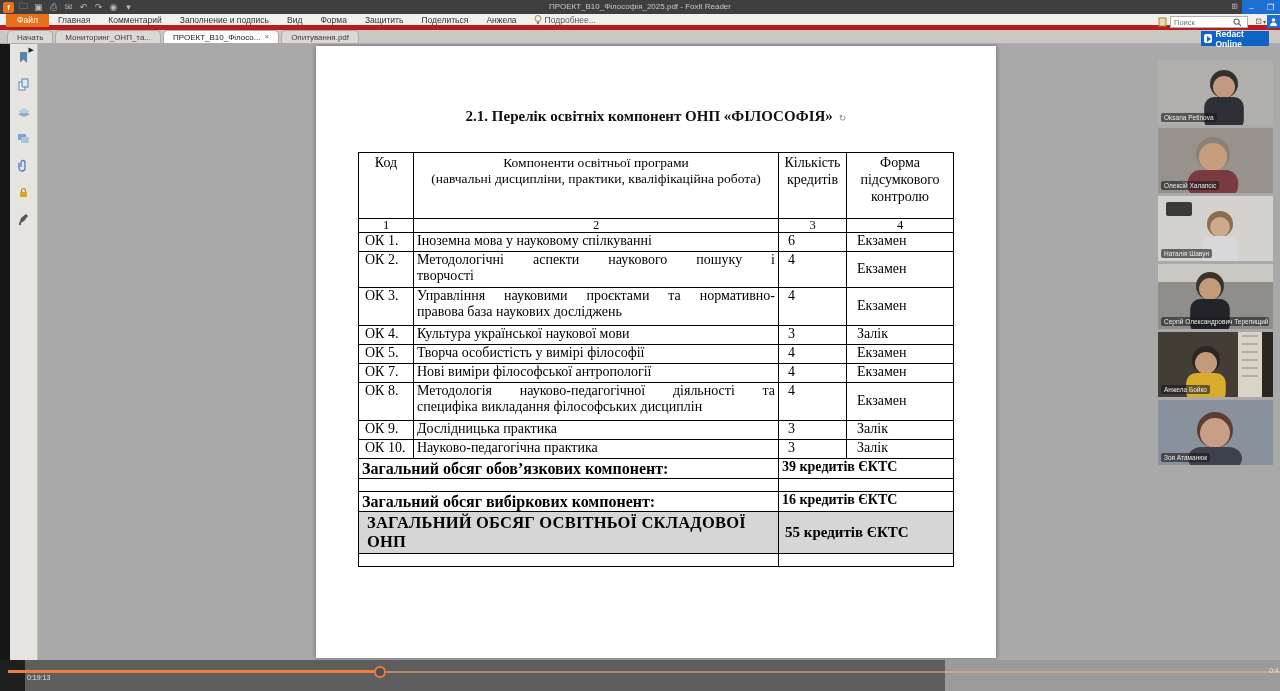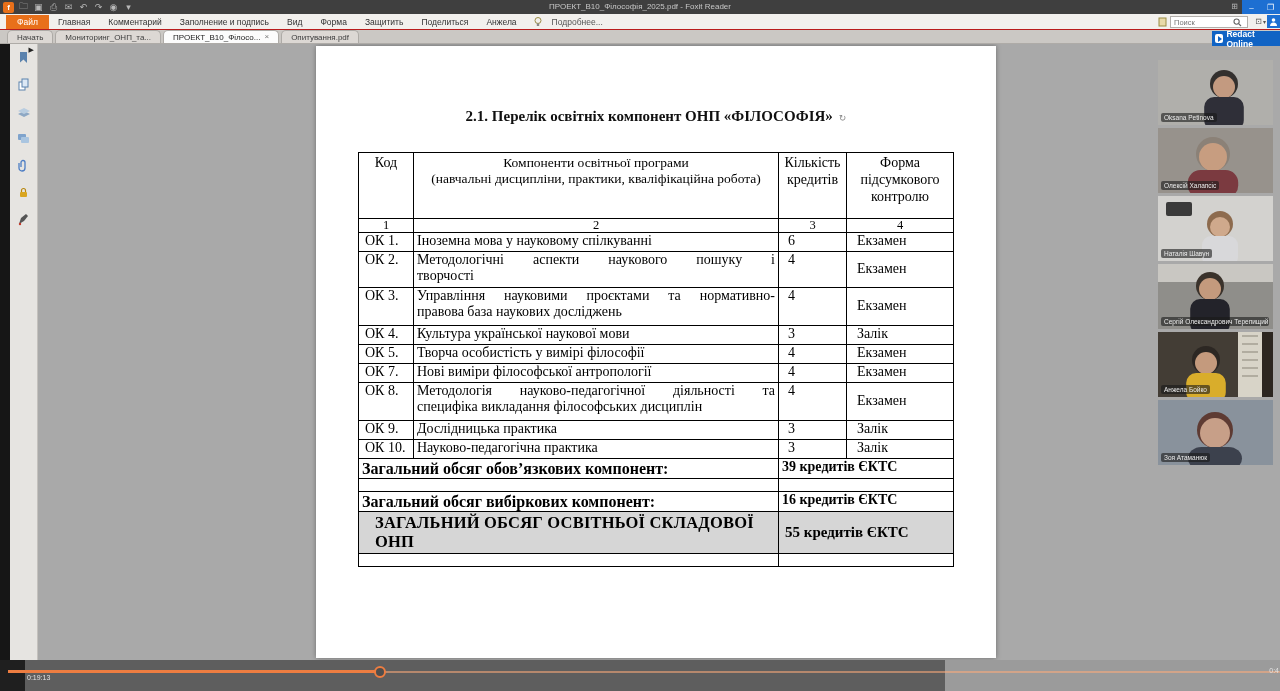--- a/index.html
+++ b/index.html
@@ -13,40 +13,40 @@
   .qat .logo{width:11px;height:11px;background:#e8701a;border-radius:2px;color:#fff;font-size:8px;font-weight:bold;
              display:flex;align-items:center;justify-content:center;}
   .qat .qicon{width:11px;height:11px;display:flex;align-items:center;justify-content:center;color:#b9b9b9;font-size:9px;}
   .win-title{position:absolute;left:50%;top:2px;transform:translateX(-50%);font-size:8px;color:#c7c7c7;white-space:nowrap;}
   .grid-ico{position:absolute;right:42px;top:2px;color:#b5b5b5;font-size:8px;}
   .winctrl{position:absolute;right:0;top:0;height:14px;width:38px;background:#1d6fd2;display:flex;color:#fff;}
   .winctrl span{flex:1;display:flex;align-items:center;justify-content:center;font-size:8px;}
 
   
   .menurow{position:absolute;left:0;top:14px;right:0;height:16px;background:#f2f0ed;z-index:29;
-           display:flex;align-items:center;border-bottom:1px solid #b91c1c;}
+           display:flex;align-items:center;border-bottom:5px solid #b91c1c;}
   .file-btn{background:#e8701a;color:#fff;font-size:8.5px;padding:2px 11px;margin-left:6px;flex:0 0 auto;}
   .menu-item{font-size:8.5px;color:#333;padding:0 9px;flex:0 0 auto;white-space:nowrap;}
-  .more-chip{display:flex;align-items:center;gap:10px;font-size:8.5px;color:#555;padding:0 8px;}
+  .more-chip{display:flex;align-items:center;gap:3px;font-size:8.5px;color:#555;padding:0 8px;}
   .mini-doc{position:absolute;right:112px;top:3px;}
   .searchbox{position:absolute;right:32px;top:2px;width:78px;height:12px;background:#fff;border:1px solid #b2afab;
              display:flex;align-items:center;}
   .searchbox input{border:0;outline:0;width:62px;height:22px;font-size:7.5px;padding:0 3px;color:#333;background:transparent;}
   .split-btn{position:absolute;right:14px;top:3px;font-size:6px;color:#555;display:flex;align-items:center;gap:1px;}
   .person-btn{position:absolute;right:0;top:1px;width:13px;height:13px;background:#1d6fd2;display:flex;align-items:center;justify-content:center;}
 
   
   .tabrow{position:absolute;left:0;top:30px;right:0;height:14px;background:#cbc8c4;border-bottom:1px solid #aeaba7;z-index:28;
           display:flex;align-items:flex-end;padding-left:7px;}
   .tab{height:13px;display:flex;align-items:center;gap:4px;padding:0 9px;font-size:8px;color:#3d3d3d;
        background:#dcd8d4;border:1px solid #aeaba7;border-bottom:none;border-radius:5px 5px 0 0;margin-right:2px;white-space:nowrap;}
   .tab.active{background:#fcfcfc;color:#222;}
   .tab .x{font-size:8px;color:#777;line-height:1;}
   .tab-caret{position:absolute;right:74px;bottom:3px;font-size:6px;color:#333;}
-  .redact-btn{position:absolute;right:0;top:31px;width:68px;height:15px;background:#1063c4;color:#fff;z-index:31;
+  .redact-btn{position:absolute;right:11px;top:31px;width:68px;height:15px;background:#1063c4;color:#fff;z-index:31;
               display:flex;align-items:center;gap:3px;font-size:8.5px;font-weight:bold;padding-left:3px;}
   .redact-ico{width:9px;height:9px;background:#fff;border-radius:2px;display:flex;align-items:center;justify-content:center;}
   .redact-ico i{width:0;height:0;border-left:4px solid #1063c4;border-top:3px solid transparent;border-bottom:3px solid transparent;margin-left:1px;}
 
   
   .leftstrip{position:absolute;left:0;top:44px;width:10px;bottom:0;background:#161616;z-index:5;}
   .leftpanel{position:absolute;left:10px;top:44px;width:28px;bottom:31px;background:#e6e4e1;border-right:1px solid #c4c1bd;z-index:6;}
   .collapse{position:absolute;right:3px;top:2px;font-size:7px;color:#222;}
   .picon{width:27px;height:27px;display:flex;align-items:center;justify-content:center;}
   .picon:first-of-type{margin-top:18px;}
@@ -66,21 +66,21 @@
   .ktable .section td{background:#d4d4d4;text-align:center;font-weight:bold;height:18px;}
   .ktable td.code{padding-left:6px;}
   .ktable td.cred{padding-left:9px;}
   .ktable td.ctrl{padding-left:10px;vertical-align:middle;}
   .jl{text-align:justify;text-align-last:justify;}
   .ktable .total td{font-weight:bold;height:19px;}
   .ktable .total td.lab{font-size:16px;}
   .ktable .total td.val{font-size:14px;}
   .ktable .spacer td{height:13px;}
   .ktable .grand td{background:#d6d6d6;font-weight:bold;vertical-align:middle;height:42px;}
-  .ktable .grand td.lab{font-size:16.5px;padding-left:16px;letter-spacing:.2px;}
+  .ktable .grand td.lab{font-size:16.5px;padding-left:8px;letter-spacing:.2px;}
   .ktable .grand td.val{font-size:15px;padding-left:6px;}
 
   
   .participants{position:absolute;right:7px;top:60px;width:115px;z-index:20;}
   .tile{position:relative;width:115px;height:65px;margin-bottom:3px;background:#777;overflow:hidden;}
   .tile svg{display:block;}
   .pname{position:absolute;left:3px;bottom:3px;background:rgba(25,25,25,.6);color:#ececec;font-size:6.5px;
          padding:1px 3px;border-radius:2px;white-space:nowrap;max-width:108px;overflow:hidden;}
 
   

